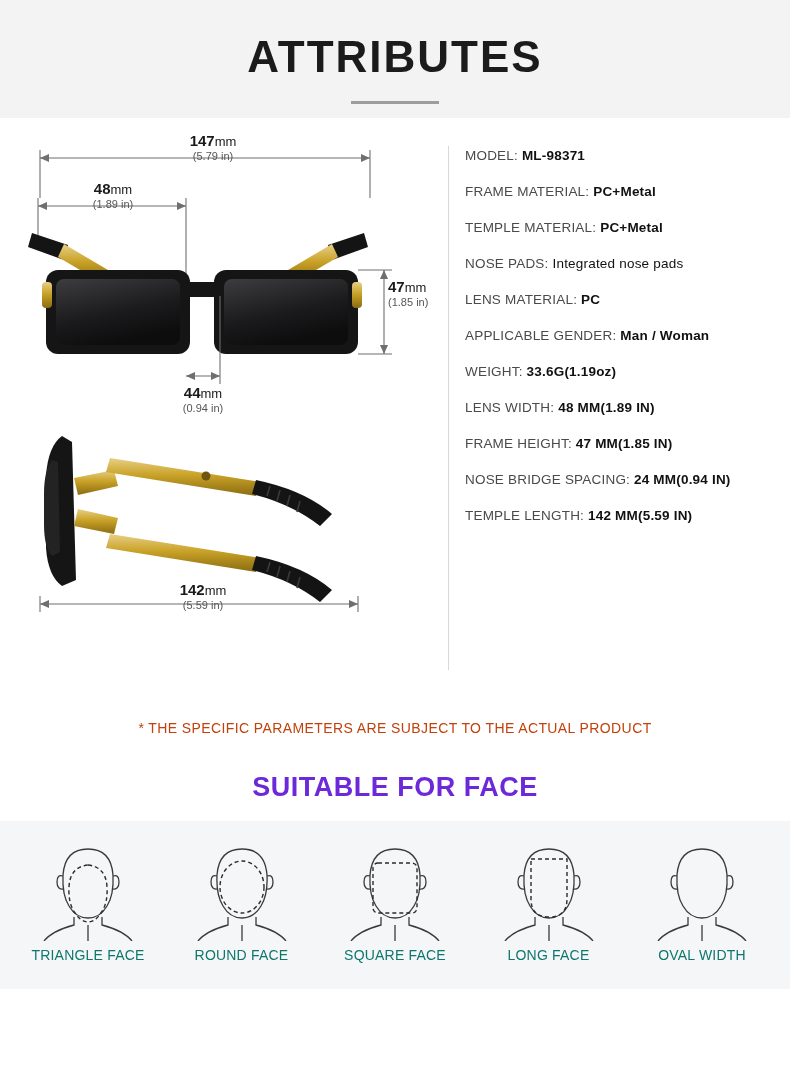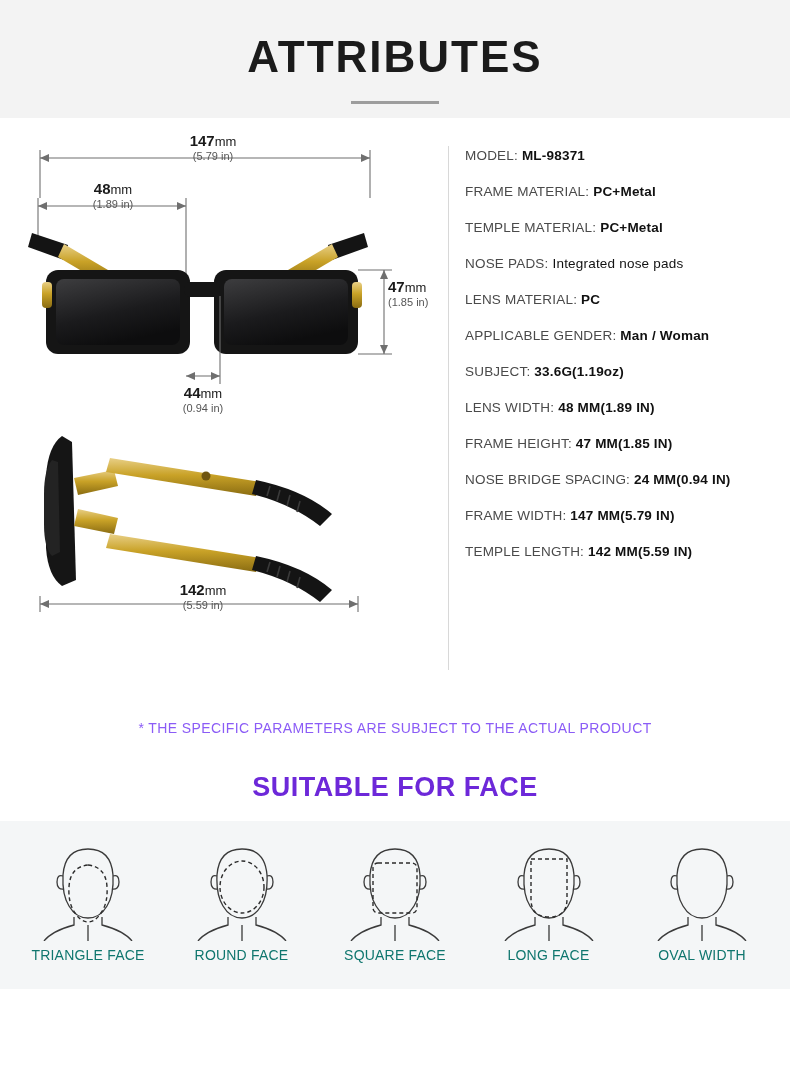--- a/index.html
+++ b/index.html
@@ -81,21 +81,21 @@
     font-size: 13px;
     color: #1a1a1a;
     line-height: 1.15;
   }
   .dim-text b { font-size: 15px; font-weight: bold; }
   .dim-sub { font-size: 11px; color: #555; }
 
   
   .disclaimer {
     text-align: center;
-    color: #8b5cf6;
+    color: #c2410c;
     font-size: 14px;
     letter-spacing: .4px;
     padding: 10px 0 0 0;
   }
 
   
   .face-section {
     margin-top: 36px;
   }
   .face-title {
@@ -292,38 +292,34 @@
     </div>
     <div class="spec-row">
       <span class="spec-label">LENS MATERIAL:</span>
       <span class="spec-value">PC</span>
     </div>
     <div class="spec-row">
       <span class="spec-label">APPLICABLE GENDER:</span>
       <span class="spec-value">Man / Woman</span>
     </div>
     <div class="spec-row">
-      <span class="spec-label">SUBJECT:</span>
+      <span class="spec-label">WEIGHT:</span>
       <span class="spec-value">33.6G(1.19oz)</span>
     </div>
     <div class="spec-row">
       <span class="spec-label">LENS WIDTH:</span>
       <span class="spec-value">48 MM(1.89 IN)</span>
     </div>
     <div class="spec-row">
       <span class="spec-label">FRAME HEIGHT:</span>
       <span class="spec-value">47 MM(1.85 IN)</span>
     </div>
     <div class="spec-row">
       <span class="spec-label">NOSE BRIDGE SPACING:</span>
       <span class="spec-value">24 MM(0.94 IN)</span>
-    </div>
-    <div class="spec-row">
-      <span class="spec-label">FRAME WIDTH:</span>
-      <span class="spec-value">147 MM(5.79 IN)</span>
     </div>
     <div class="spec-row">
       <span class="spec-label">TEMPLE LENGTH:</span>
       <span class="spec-value">142 MM(5.59 IN)</span>
     </div>
   </div>
 </div>
 
 <div class="disclaimer">* THE SPECIFIC PARAMETERS ARE SUBJECT TO THE ACTUAL PRODUCT</div>
 

